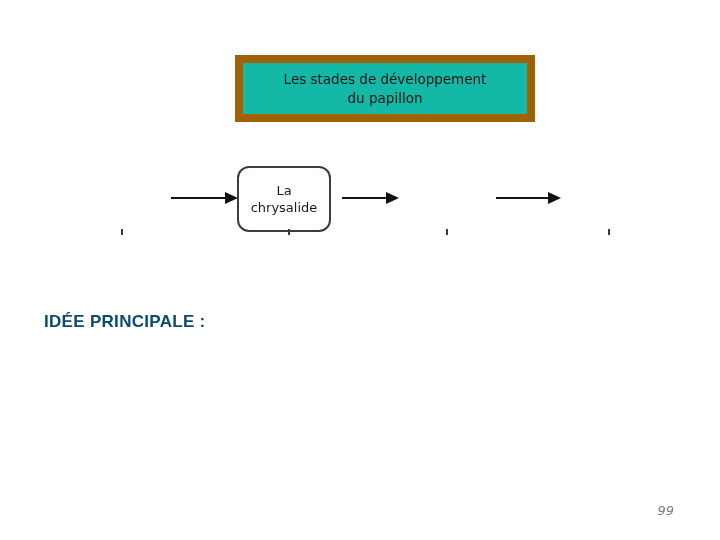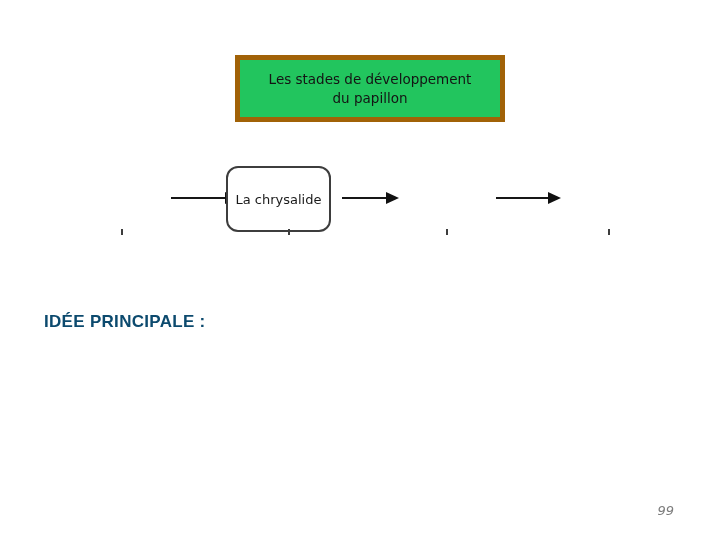--- a/index.html
+++ b/index.html
@@ -17,25 +17,25 @@
   .slide {
     position: absolute;
     inset: 0;
     background: #ffffff;
   }
   
   .title-box {
     position: absolute;
     left: 235px;
     top: 55px;
-    width: 270px;
+    width: 300px;
     height: 67px;
     box-sizing: border-box;
-    border: 5px solid #a16207;
-    background: #22c55e;
+    border: 8px solid #a16207;
+    background: #14b8a6;
     display: flex;
     align-items: center;
     justify-content: center;
   }
   .title-box .title-text {
     font-size: 13.5px;
     line-height: 19px;
     color: #141414;
     text-align: center;
     white-space: pre-line;
@@ -54,21 +54,21 @@
     justify-content: center;
     text-align: center;
   }
   .stage .stage-label {
     font-size: 13px;
     line-height: 17px;
     color: #1a1a1a;
     padding: 0 3px;
   }
   .stage-1 { left: 75px;  width: 96px;  }
-  .stage-2 { left: 226px; width: 105px; }
+  .stage-2 { left: 237px; width: 94px; justify-content: flex-end; }
   .stage-3 { left: 398px; width: 98px;  }
   .stage-4 { left: 560px; width: 99px;  }
   
   .arrow-line {
     position: absolute;
     top: 197px;
     height: 2px;
     background: #161616;
   }
   .arrow-head {

